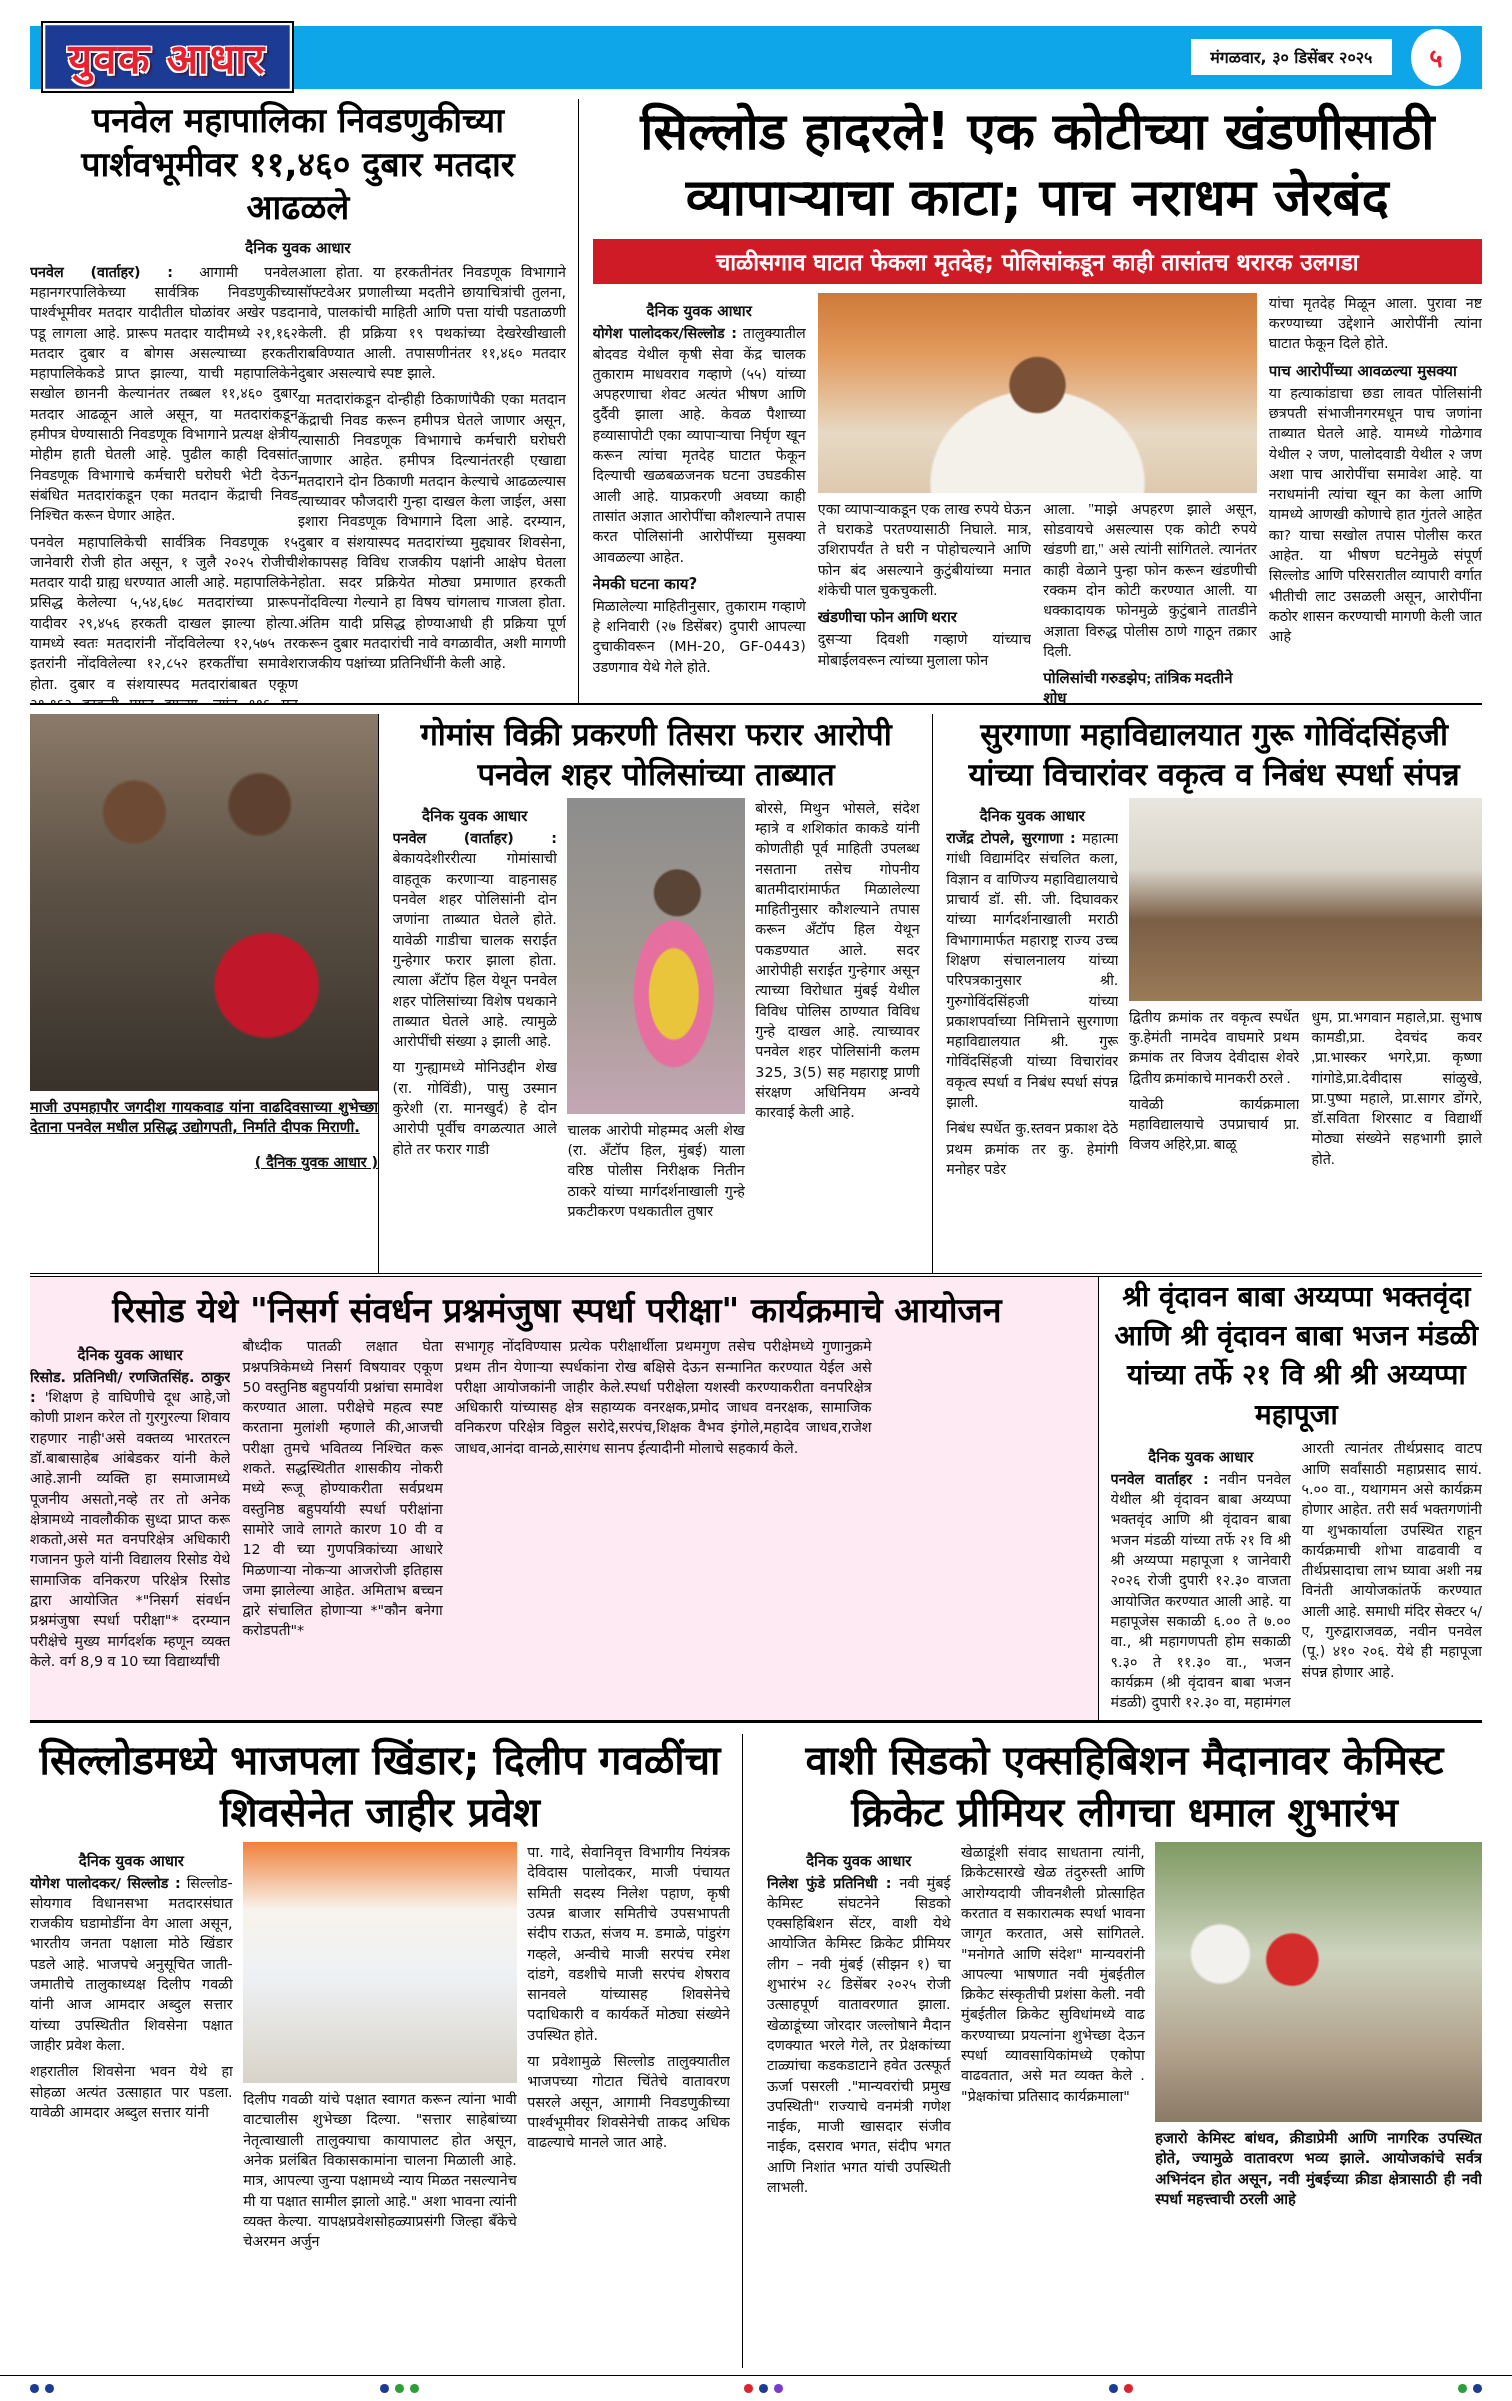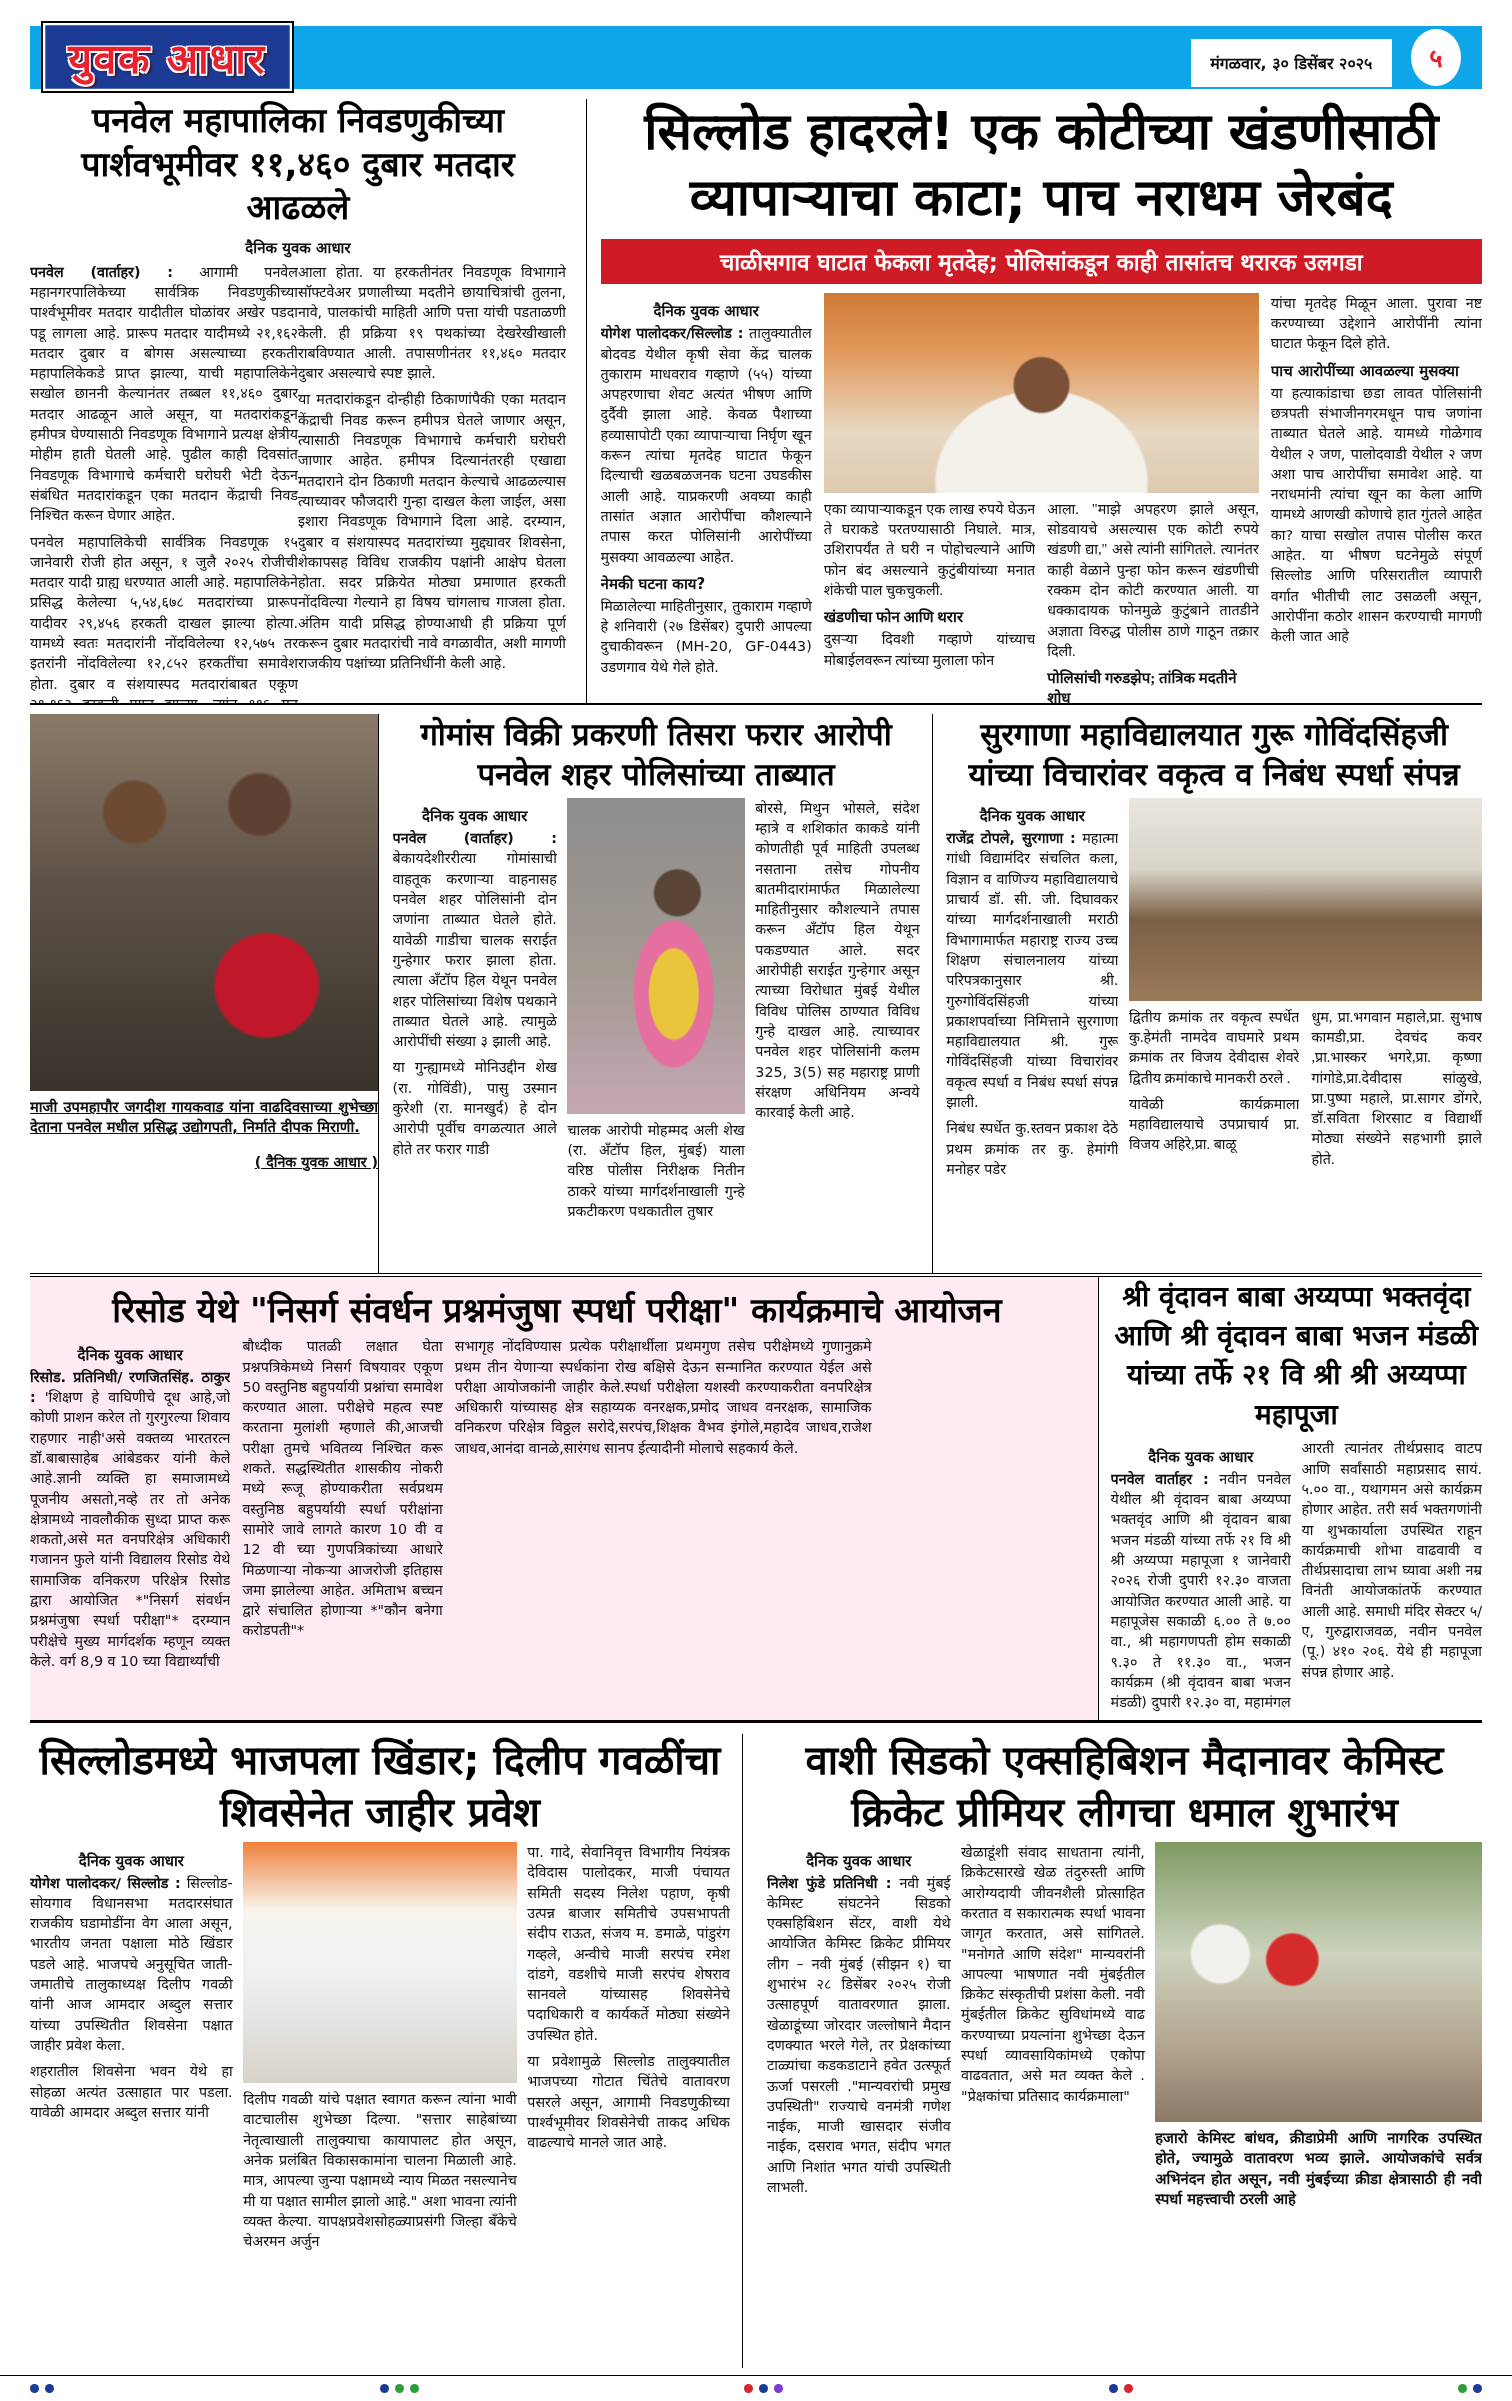--- a/index.html
+++ b/index.html
@@ -6,21 +6,21 @@
   .page{width:1512px;height:2401px;margin:0 auto;background:#ffffff;overflow:hidden;position:relative;
         font-family:"DejaVu Sans","Liberation Sans",sans-serif;color:#101010;}
   .inner{padding:25.6px 30px 0 30px;}
 
   
   .mast{height:63px;background:#0ea5e9;position:relative;margin-bottom:10.5px;}
   .logo-box{position:absolute;left:10.5px;top:-4.5px;bottom:-4.5px;width:249px;background:#1c3b94;
             border:2.3px solid #000;box-shadow:0 0 0 2.3px #fff inset;display:flex;align-items:center;justify-content:center;}
   .logo-text{font-size:41px;font-weight:bold;color:#e8212e;letter-spacing:1.5px;
              text-shadow:-1.5px -1.5px 0 #fff,1.5px -1.5px 0 #fff,-1.5px 1.5px 0 #fff,1.5px 1.5px 0 #fff,3px 3px 2.3px #40101a;}
-  .date-box{position:absolute;right:90px;top:13.6px;height:48px;background:#fff;display:flex;align-items:center;
+  .date-box{position:absolute;right:90px;top:13.6px;height:36px;background:#fff;display:flex;align-items:center;
             padding:0 19.6px;font-size:16px;font-weight:bold;}
   .page-oval{position:absolute;right:21px;top:3px;width:50px;height:57px;background:#fff;border-radius:50%;
              display:flex;align-items:center;justify-content:center;font-size:25.6px;font-weight:bold;color:#e8212e;}
 
   
   h2{margin:0;font-weight:bold;color:#000;}
   .h-a1{font-size:34px;line-height:1.28;text-align:center;}
   .h-main{font-size:51px;line-height:1.3;text-align:center;}
   .h-mid{font-size:31px;line-height:1.3;text-align:center;}
   .h-ayy{font-size:28px;line-height:1.4;text-align:center;}
@@ -29,21 +29,21 @@
   .byline{font-size:15px;font-weight:bold;text-align:center;margin:7.5px 0 3px;}
   .para{font-size:14.3px;line-height:20.3px;text-align:justify;margin:0 0 6px;}
   .lead-b{font-weight:bold;}
   .subhead{font-size:15px;font-weight:bold;margin:4.5px 0 3px;}
   .cap{font-size:14.7px;line-height:20.3px;font-weight:bold;text-align:justify;margin-top:6px;}
   .credit{font-size:14.3px;font-weight:bold;text-align:right;margin-top:7.5px;}
   .col{overflow:hidden;}
 
   
   .s1{display:flex;gap:13.6px;height:604px;border-bottom:2.3px solid #000;overflow:hidden;}
-  .s1-left{width:536px;border-right:1.5px solid #000;padding-right:20px;overflow:hidden;}
+  .s1-left{width:536px;border-right:1.5px solid #000;padding-right:12px;overflow:hidden;}
   .a1-cols{display:grid;grid-template-columns:1fr 1fr;margin-top:4.5px;height:474px;overflow:hidden;}
   .s1-right{flex:1;overflow:hidden;}
   .band{background:#cf1b25;color:#fff;font-size:22.6px;font-weight:bold;text-align:center;padding:6.8px 3px;margin:7.5px 0 9px;}
   .main-body{display:grid;grid-template-columns:1fr 2.06fr 1fr;gap:12px;height:422px;overflow:hidden;}
   .midwrap{overflow:hidden;}
   .mid-inner{display:grid;grid-template-columns:1fr 1fr;gap:12px;margin-top:6px;font-family:Liberation Serif, serif;}
 
   
   .ph{width:100%;position:relative;overflow:hidden;background:#b9a88e;}
   .ph-shop{height:200px;background:

